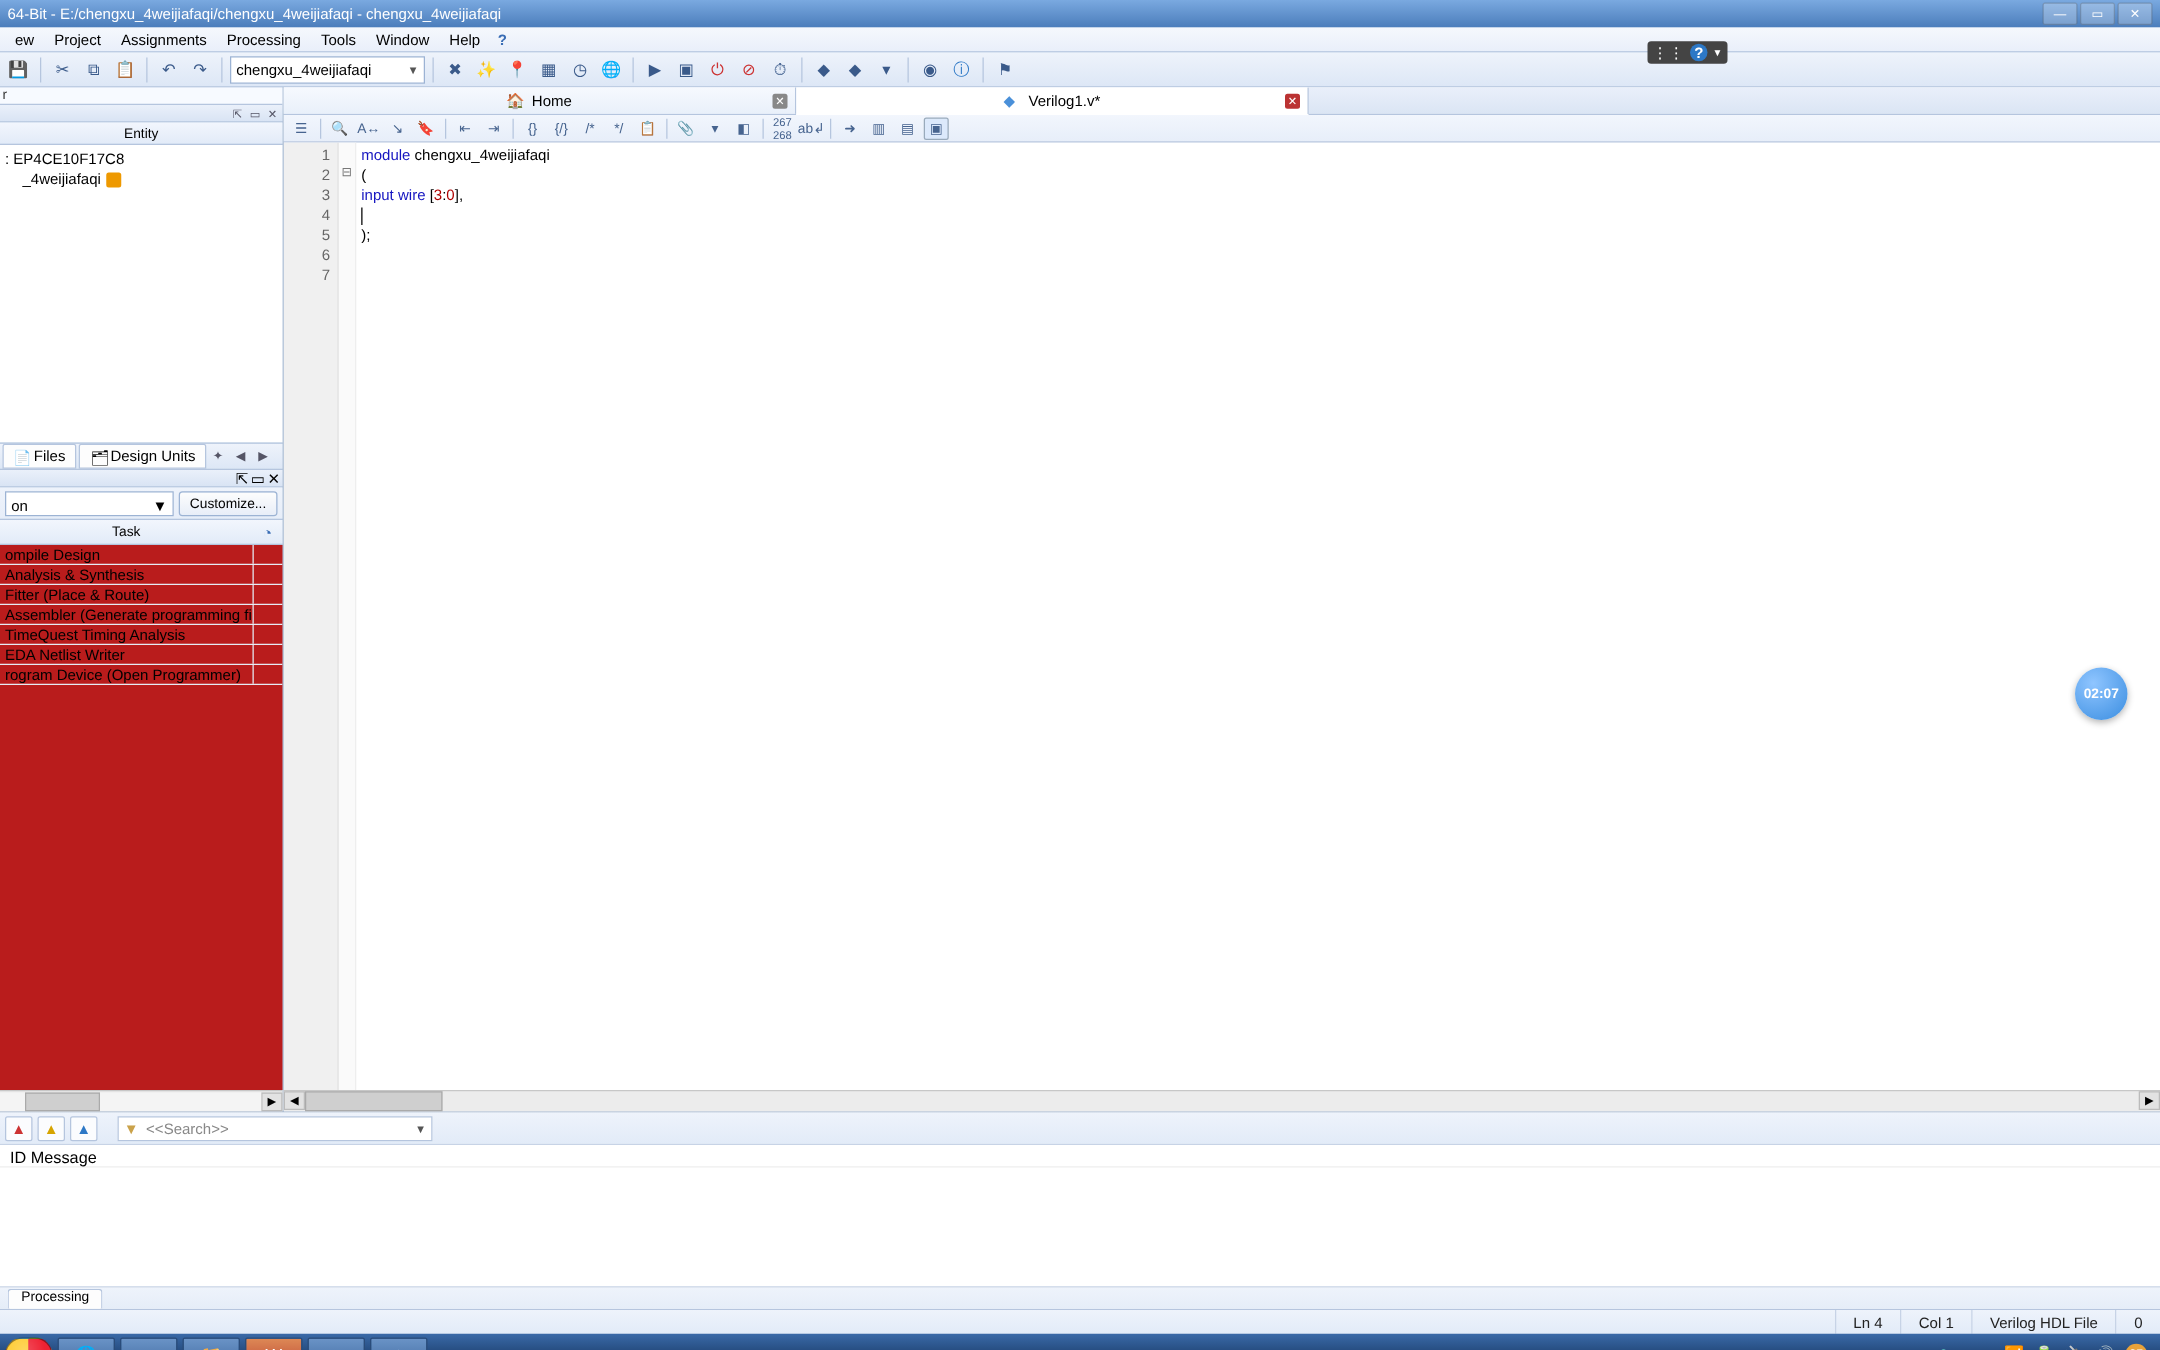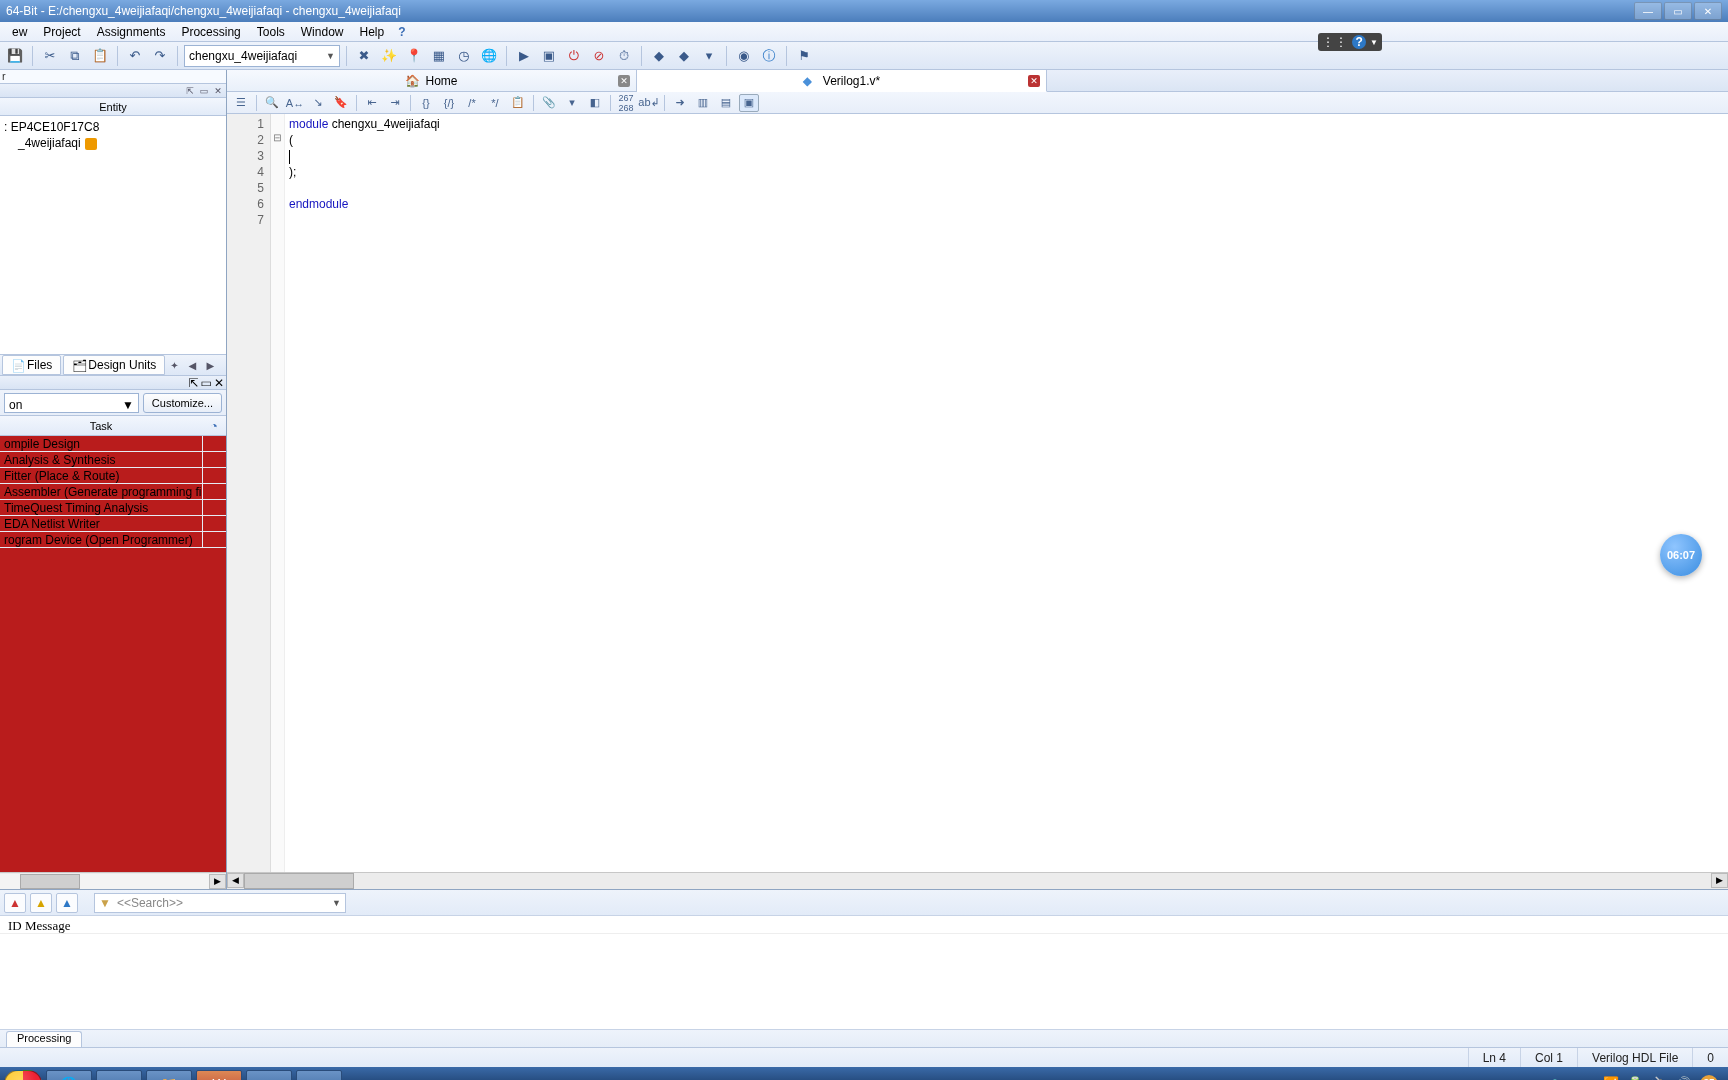--- a/index.html
+++ b/index.html
@@ -98,21 +98,21 @@
 
 .messages { height:158px; border-top:1px solid #8fa5c2; background:#fff; display:flex; flex-direction:column; }
 .msg-toolbar { height:26px; background:linear-gradient(#eef3fb,#e2ebf8); border-bottom:1px solid #c7d3e6; display:flex; align-items:center; padding:0 4px; gap:4px; }
 .msg-filter { width:22px; height:20px; border:1px solid #b5c5de; background:#fbfcfe; display:flex; align-items:center; justify-content:center; border-radius:2px; }
 .tri-red { color:#c33; }
 .tri-yel { color:#d6a400; }
 .tri-blu { color:#2d78c6; }
 .msg-search { flex:0 0 252px; height:20px; border:1px solid #b5c5de; background:#fff; display:flex; align-items:center; padding:0 4px; gap:6px; color:#888; }
 .msg-search .funnel { color:#caa24a; }
 .msg-search .dd { margin-left:auto; font-size:9px; color:#555; }
-.msg-head { height:18px; padding:2px 8px; font-family: Liberation Serif, serif; font-size:13px; color:#000; border-bottom:1px solid #eee; }
+.msg-head { height:18px; padding:2px 8px; font-family: Liberation Sans, sans-serif; font-size:13px; color:#000; border-bottom:1px solid #eee; }
 .msg-body { flex:1; }
 .msg-bottom-tabs { height:18px; background:linear-gradient(#eef3fb,#e5edf8); border-top:1px solid #c7d3e6; display:flex; align-items:flex-end; padding-left:6px; }
 .mbt { height:16px; padding:0 10px; border:1px solid #b5c5de; border-bottom:none; background:#fdfdfd; border-radius:3px 3px 0 0; font-size:11px; }
 
 
 .statusbar { height:20px; background:linear-gradient(#eef3fb,#e2ebf8); border-top:1px solid #b5c5de; display:flex; align-items:center; font-size:11px; color:#222; }
 .statusbar .spacer { flex:1; }
 .statusbar .cell { padding:0 14px; border-left:1px solid #c7d3e6; height:100%; display:flex; align-items:center; }
 
 
@@ -336,24 +336,24 @@
           <div>⊟</div>
           <div></div>
           <div></div>
           <div></div>
           <div></div>
           <div></div>
         </div>
       <div class="codelines" id="codelines">
           <div class="line"><span class="kw">module</span> chengxu_4weijiafaqi</div>
           <div class="line">(</div>
+          <div class="line"><span class="kw">input</span> <span class="kw">wire</span> [<span class="num">3</span>:<span class="num">0</span>],</div>
           <div class="line"><span class="cursor-mark"></span></div>
           <div class="line">);</div>
           <div class="line"></div>
-          <div class="line"><span class="kw">endmodule</span></div>
         </div>
     </div>
 
     <div class="ed-hscroll">
       <div class="arrow">◀</div>
       <div class="track">
           <div class="thumb"></div>
         </div>
       <div class="arrow">▶</div>
     </div>
@@ -407,13 +407,13 @@
     <span class="ic" style="color:#fc3">◐</span>
     <span class="ic" style="color:#6c6">✉</span>
     <span class="ic">📶</span>
     <span class="ic">🔋</span>
     <span class="ic">🔌</span>
     <span class="ic">🔊</span>
     <span class="badge">85</span>
   </div>
 </div>
 
-<div class="timer-bubble">06:07</div>
+<div class="timer-bubble">02:07</div>
 
 </body></html>

